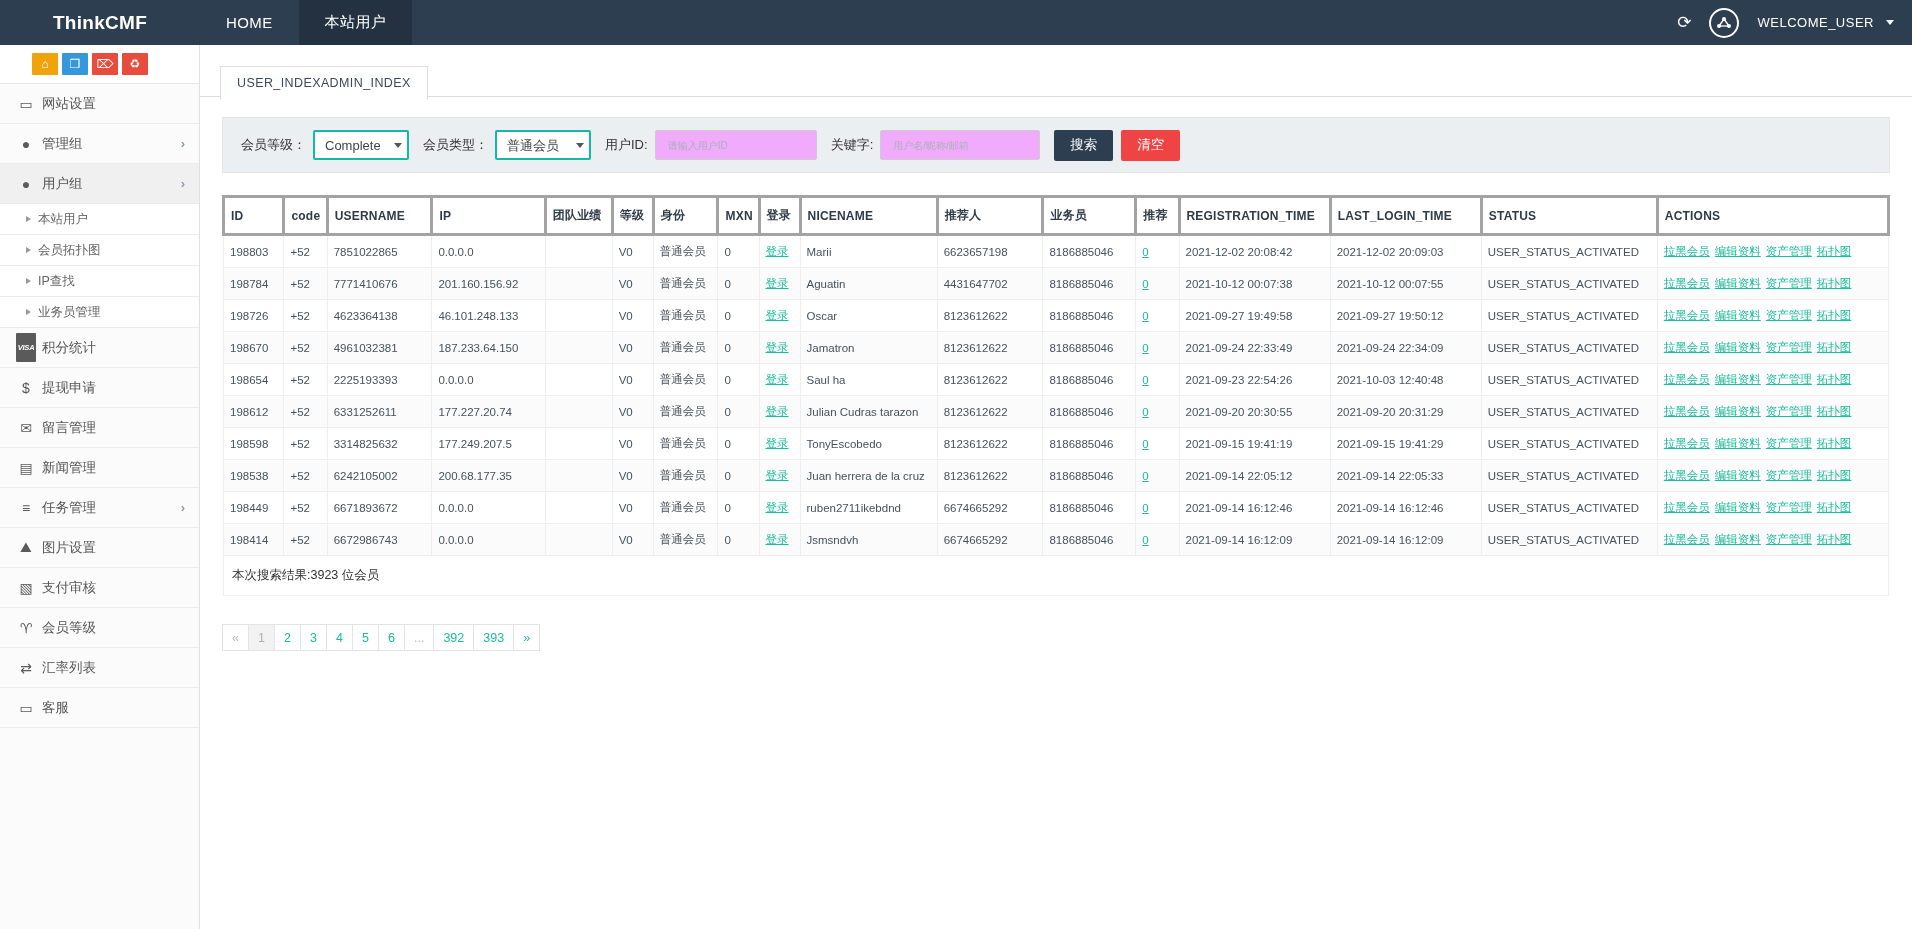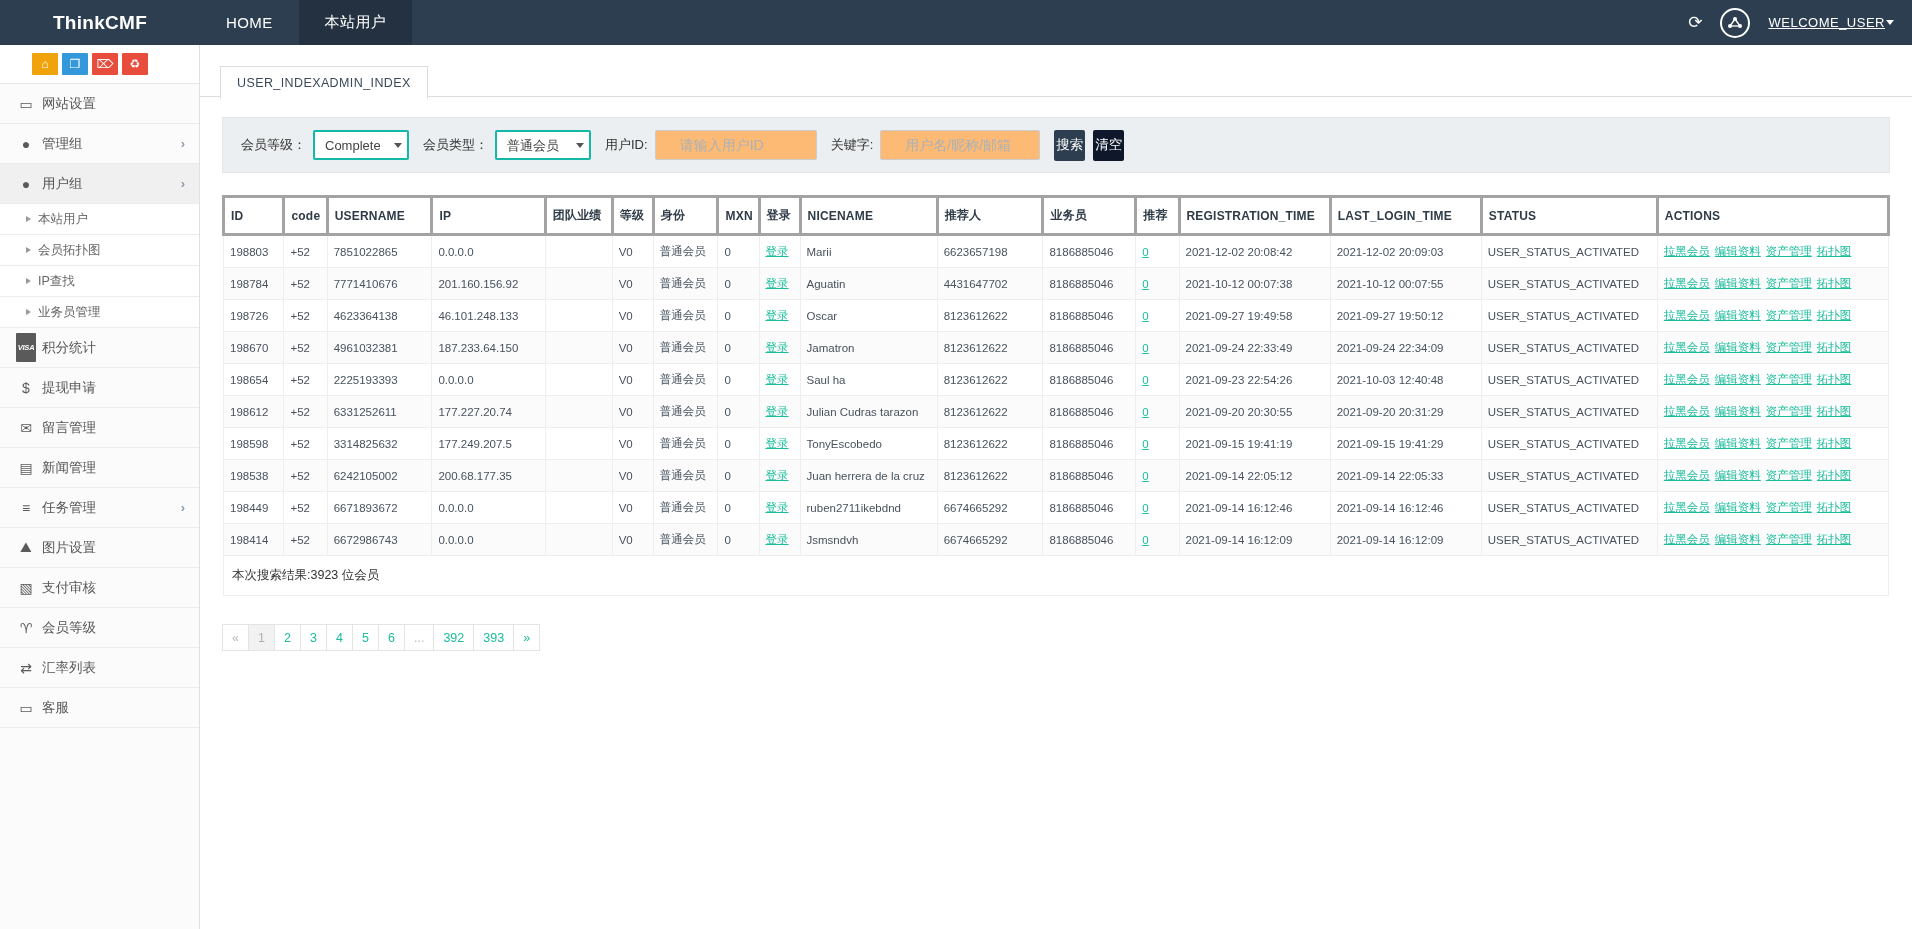--- a/index.html
+++ b/index.html
@@ -31,21 +31,21 @@
     padding-right: 18px;
   }
   #refresh-ico { font-size: 17px; cursor: pointer; line-height: 1; }
   #globe-ico {
     width: 30px; height: 30px; border-radius: 50%;
     border: 2px solid #fff; display: flex; align-items: center;
     justify-content: center;
   }
   #welcome {
     font-size: 13px; letter-spacing: .5px; cursor: pointer; display: flex;
-    align-items: center; gap: 1px; text-decoration: underline;
+    align-items: center; gap: 12px;
   }
   .caret-d {
     width: 0; height: 0; border-left: 4px solid transparent;
     border-right: 4px solid transparent; border-top: 5px solid #fff;
   }
 
   
   #sidebar {
     position: absolute; top: 45px; left: 0; width: 200px; height: 884px;
     background: #fbfbfb; border-right: 1px solid #e0e0e0;
@@ -123,34 +123,34 @@
     font-family: "Liberation Sans", sans-serif; border-radius: 2px;
     position: relative; min-width: 96px;
   }
   .sel-wrap { position: relative; display: inline-flex; align-items: center; }
   .sel-caret {
     position: absolute; right: 21px; pointer-events: none;
     width: 0; height: 0; border-left: 4px solid transparent;
     border-right: 4px solid transparent; border-top: 5px solid #555;
   }
   .flt-input {
-    height: 30px; border: 1px solid #ccc; background: #fdba74; font-size: 14px;
-    padding: 0 24px; color: #444; margin-right: 14px; border-radius: 2px;
+    height: 30px; border: 1px solid #ccc; background: #f0abfc; font-size: 10px;
+    padding: 0 12px; color: #444; margin-right: 14px; border-radius: 2px;
     font-family: "Liberation Sans", sans-serif;
   }
   .flt-input::placeholder { color: #aab1b8; }
   #inp-userid { width: 162px; }
   #inp-keyword { width: 160px; }
   .btn {
-    height: 31px; padding: 0 2px; border: none; font-size: 13.5px;
+    height: 31px; padding: 0 16px; border: none; font-size: 13.5px;
     color: #fff; cursor: pointer; font-family: "Liberation Sans", sans-serif;
     border-radius: 2px;
   }
   #btn-search { background: #2c3e50; margin-right: 8px; }
-  #btn-clear  { background: #0f172a; }
+  #btn-clear  { background: #ef4444; }
 
   
   #tablewrap { margin: 22px 22px 0 22px; }
   table { border-collapse: collapse; width: 1668px; table-layout: fixed; }
   th {
     font-size: 12px; color: #2f3b47; font-weight: bold; text-align: left;
     padding: 9px 6px; border: 3px solid #a3a3a3; background: #fff;
     letter-spacing: .2px; white-space: nowrap; overflow: hidden;
   }
   td {

